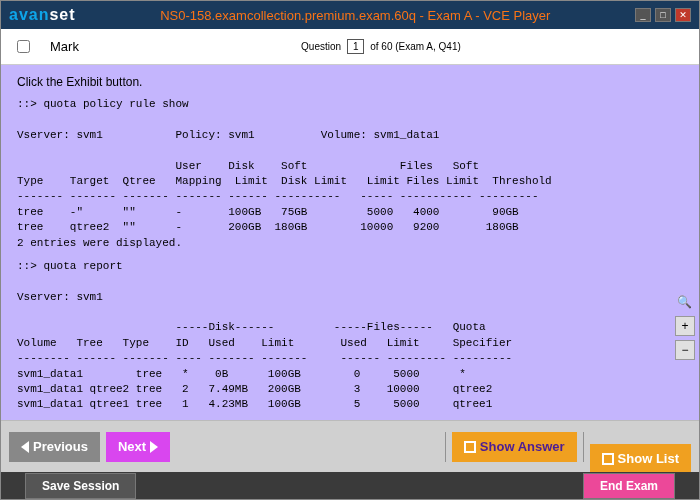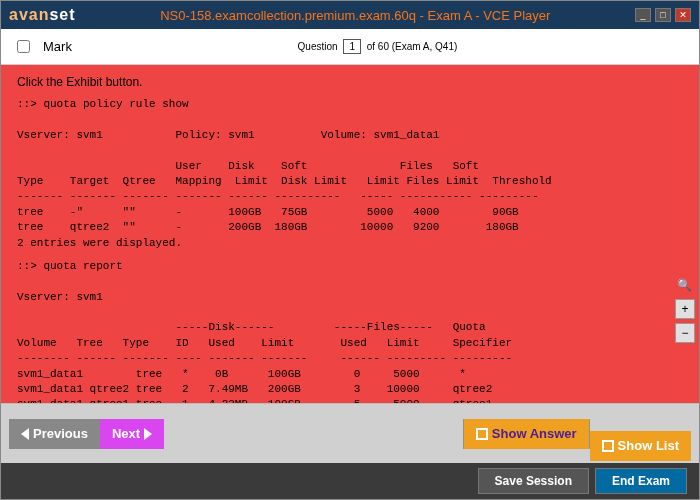--- a/index.html
+++ b/index.html
@@ -17,21 +17,21 @@
       padding: 4px 8px;
       height: 28px;
       flex-shrink: 0;
     }
     #title-bar-logo {
       font-size: 16px;
       font-weight: bold;
       color: white;
       letter-spacing: 1px;
     }
-    #title-bar-logo span { color: #fdba74; text-align: right; }
+    #title-bar-logo span { color: #0ea5e9; text-align: right; }
     #title-bar-center { font-size: 13px; color: #f97316; }
     #title-bar-controls { display: flex; gap: 4px; }
     .win-btn {
       width: 16px; height: 14px;
       background: #555;
       border: 1px solid #777;
       color: white;
       font-size: 9px;
       display: flex; align-items: center; justify-content: center;
       cursor: pointer;
@@ -41,33 +41,33 @@
     
     #question-header {
       background: white;
       border-bottom: 1px solid #ccc;
       display: flex;
       align-items: center;
       padding: 6px 16px;
       height: 36px;
       flex-shrink: 0;
     }
-    #mark-checkbox { display: flex; align-items: center; gap: 13px; cursor: pointer; }
+    #mark-checkbox { display: flex; align-items: center; gap: 20px; cursor: pointer; }
     #mark-checkbox input { margin: 0; }
     #question-info { flex: 1; text-align: center; font-size: 10px; }
     #question-num-box {
       display: inline-block;
       border: 1px solid #555;
       padding: 1px 5px;
       margin: 0 3px;
     }
 
     
     #main-content {
-      background: #ef4444;
+      background: #c4b5fd;
       flex: 1;
       overflow-y: auto;
       padding: 10px 16px;
       font-size: 12px;
     }
 
     #exhibit-instruction { font-size: 12px; margin-bottom: 8px; }
 
     .code-block {
       font-family: 'Courier New', monospace;
@@ -101,21 +101,22 @@
       font-size: 12px;
       color: #555;
     }
 
     
     #nav-bar {
       background: #d0d0d0;
       display: flex;
       align-items: center;
       padding: 6px 8px;
-      height: 60px;
+      gap: 6px;
+      height: 52px;
       flex-shrink: 0;
       border-top: 1px solid #bbb;
     }
     .nav-btn {
       height: 30px;
       padding: 0 12px;
       border: none;
       cursor: pointer;
       display: flex;
       align-items: center;
@@ -150,36 +151,36 @@
       width: 12px; height: 12px;
       border: 2px solid white;
       display: inline-block;
     }
 
     
     #bottom-bar {
       background: #3a3a3a;
       display: flex;
       align-items: center;
-      justify-content: flex-end;
-      padding: 4px 12px;
+      justify-content: space-between;
+      padding: 4px 24px;
       gap: 6px;
-      height: 36px;
+      height: 27px;
       flex-shrink: 0;
     }
     .bottom-btn {
       height: 26px;
       padding: 0 16px;
       border: none;
       cursor: pointer;
       font-size: 12px;
       font-weight: bold;
     }
     .bottom-btn-save { background: #555; color: white; border: 1px solid #777; }
-    .bottom-btn-end { background: #0369a1; color: white; border: 1px solid #777; }
+    .bottom-btn-end { background: #ec4899; color: white; border: 1px solid #777; }
   </style>
 </head>
 <body>
 
 <div id="app">
 
   <div id="title-bar">
     <div id="title-bar-logo">
       <span>avan</span>set
     </div>

